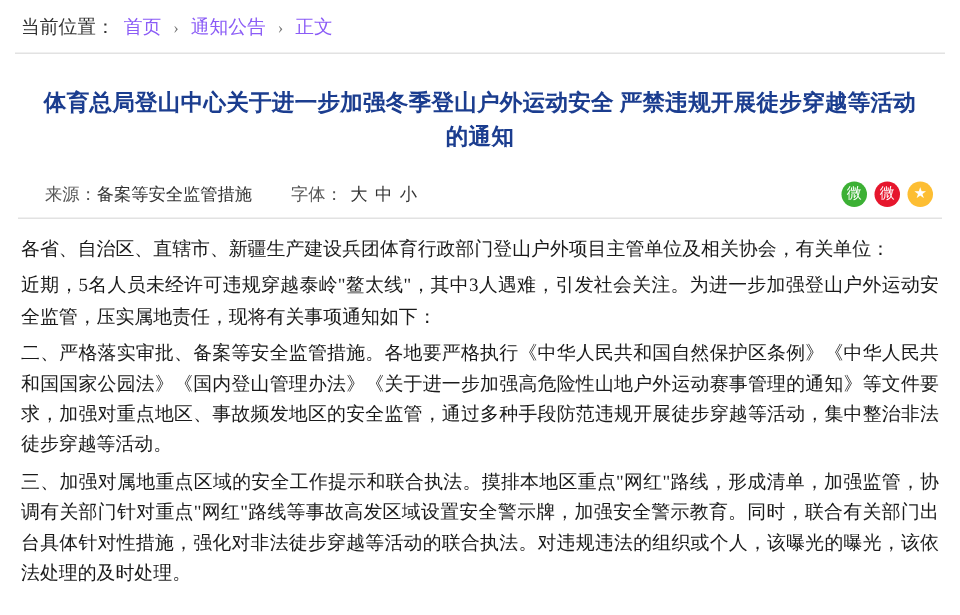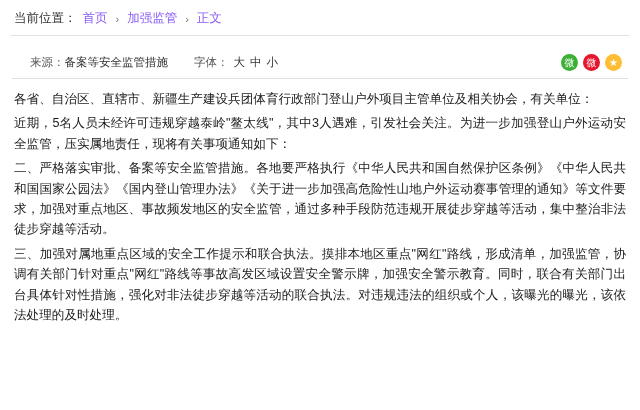--- a/index.html
+++ b/index.html
@@ -12,20 +12,21 @@
     background: #ffffff;
     font-family: "Liberation Sans", sans-serif;
     color: #222222;
     overflow: hidden;
   }
   .page {
     width: 640px;
     height: 334px;
     position: relative;
     box-sizing: border-box;
+    font-family: Liberation Serif, serif;
   }
   
   .breadcrumb {
     display: flex;
     align-items: center;
     padding: 10px 14px 8px 14px;
     font-size: 12.5px;
     color: #333333;
     white-space: nowrap;
   }
@@ -128,27 +129,28 @@
 </style>
 </head>
 <body>
 
 <div class="page">
 
   <div class="breadcrumb">
     <span class="bc-label">当前位置：</span>
     <span class="bc-item">首页</span>
     <span class="bc-sep">›</span>
-    <span class="bc-item">加强监管</span>
+    <span class="bc-item">通知公告</span>
     <span class="bc-sep">›</span>
     <span class="bc-item">正文</span>
   </div>
 
   <div class="rule"></div>
 
+  <div class="title">体育总局登山中心关于进一步加强冬季登山户外运动安全 严禁违规开展徒步穿越等活动的通知</div>
 
   <div class="meta">
     <div class="meta-left">
       <span class="meta-item">
         <span>来源：</span><span class="val">备案等安全监管措施</span>
       </span>
       <span class="font-size-ctrl">
         <span>字体：</span>
         <span class="fs">大</span>
         <span class="fs">中</span>

